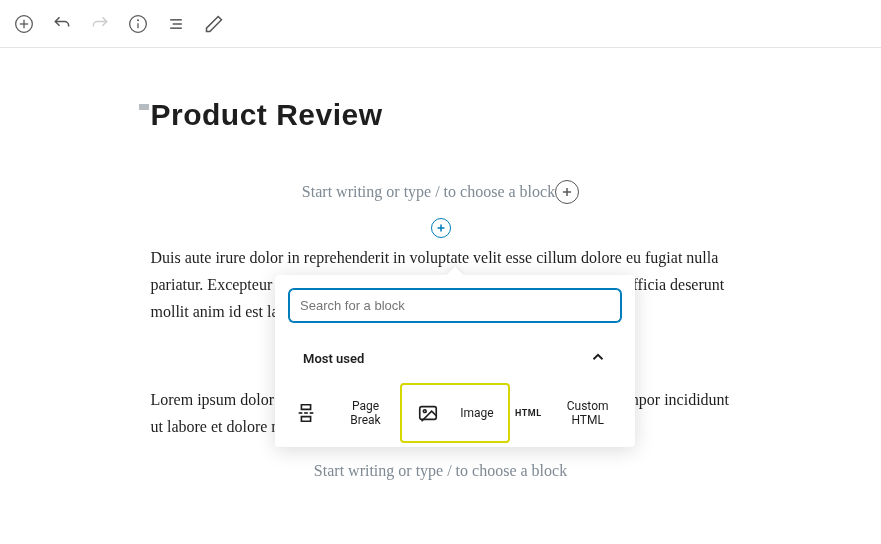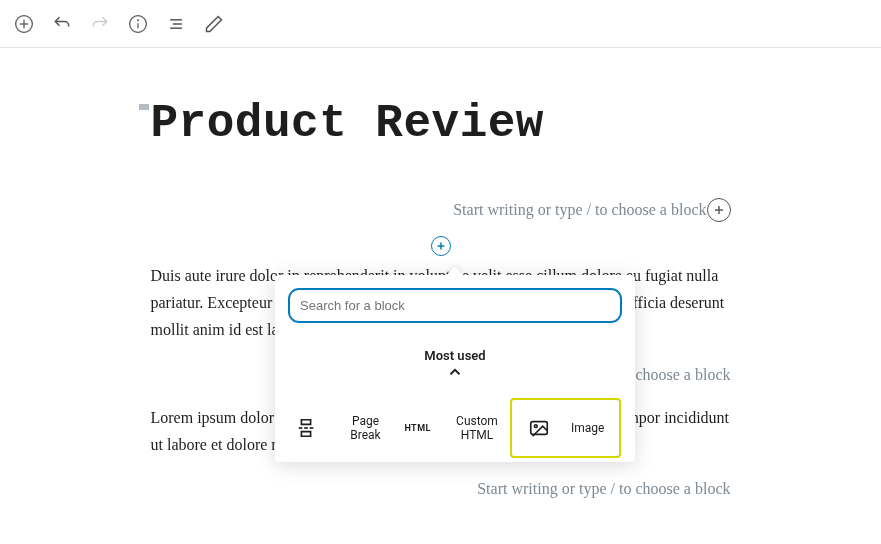--- a/index.html
+++ b/index.html
@@ -33,34 +33,34 @@
     }
     .drag-handle {
       position: absolute;
       left: -12px;
       top: 56px;
       width: 10px;
       height: 6px;
       background: #b5bcc2;
     }
     .page-title {
-      font-size: 46px;
+      font-size: 30px;
       font-weight: 800;
       color: #1e1e1e;
       margin-bottom: 48px;
-      font-family: Liberation Mono, monospace;
+      font-family: Liberation Sans, sans-serif;
       letter-spacing: 0.5px;
     }
     .block-placeholder {
       color: #7e8993;
       font-size: 16px;
       margin-bottom: 20px;
       display: flex;
       align-items: center;
-      justify-content: flex-end;
+      justify-content: center;
       font-family: Georgia, serif;
     }
     .inline-add {
       width: 24px;
       height: 24px;
       border: 1.5px solid #555;
       border-radius: 50%;
       display: flex;
       align-items: center;
       justify-content: center;
@@ -116,37 +116,36 @@
       width: 12px;
       height: 12px;
       background: #fff;
       box-shadow: -2px -2px 5px rgba(0,0,0,0.06);
     }
     .search-wrap { padding: 14px; }
     .search-input {
       width: 100%;
       padding: 8px 10px;
       border: 1.5px solid #007cba;
-      border-radius: 10px;
+      border-radius: 5px;
       font-size: 13px;
       outline: none;
       box-shadow: 0 0 0 1px #007cba;
     }
     .search-input::placeholder { color: #757575; }
     
     .section-header {
       display: flex;
       justify-content: space-between;
       align-items: center;
       padding: 12px 28px 10px;
       font-size: 13px;
       font-weight: 600;
       color: #1e1e1e;
       cursor: pointer;
-      flex-direction: column;
     }
     .section-header svg { width: 18px; height: 18px; }
     
     .block-grid {
       display: grid;
       grid-template-columns: repeat(3, 1fr);
       gap: 0;
       padding: 4px 14px 4px;
     }
     .block-item {
@@ -292,30 +291,30 @@
       <div class="block-icon">
         <svg viewBox="0 0 24 24" fill="none" stroke="currentColor" stroke-width="1.8">
             <path d="M7 3h10v5H7zM7 16h10v5H7z"></path>
             <line x1="4" y1="12" x2="8" y2="12"></line>
             <line x1="10" y1="12" x2="14" y2="12"></line>
             <line x1="16" y1="12" x2="20" y2="12"></line>
           </svg>
       </div>
       <span class="block-label">Page Break</span>
     </div>
-    <div class="block-item">
-      <div class="block-icon">
-        <span class="html-text">HTML</span>
-      </div>
-      <span class="block-label">Custom HTML</span>
-    </div>
     <div class="block-item highlighted">
       <div class="block-icon">
         <svg viewBox="0 0 24 24" fill="none" stroke="currentColor" stroke-width="1.8">
             <rect x="3" y="5" width="18" height="14" rx="2"></rect>
             <circle cx="8.5" cy="10" r="1.5"></circle>
             <path d="M21 15l-5-5L5 21"></path>
           </svg>
       </div>
       <span class="block-label">Image</span>
     </div>
+    <div class="block-item">
+      <div class="block-icon">
+        <span class="html-text">HTML</span>
+      </div>
+      <span class="block-label">Custom HTML</span>
+    </div>
   </div>
 </div>
 
 </body></html>

